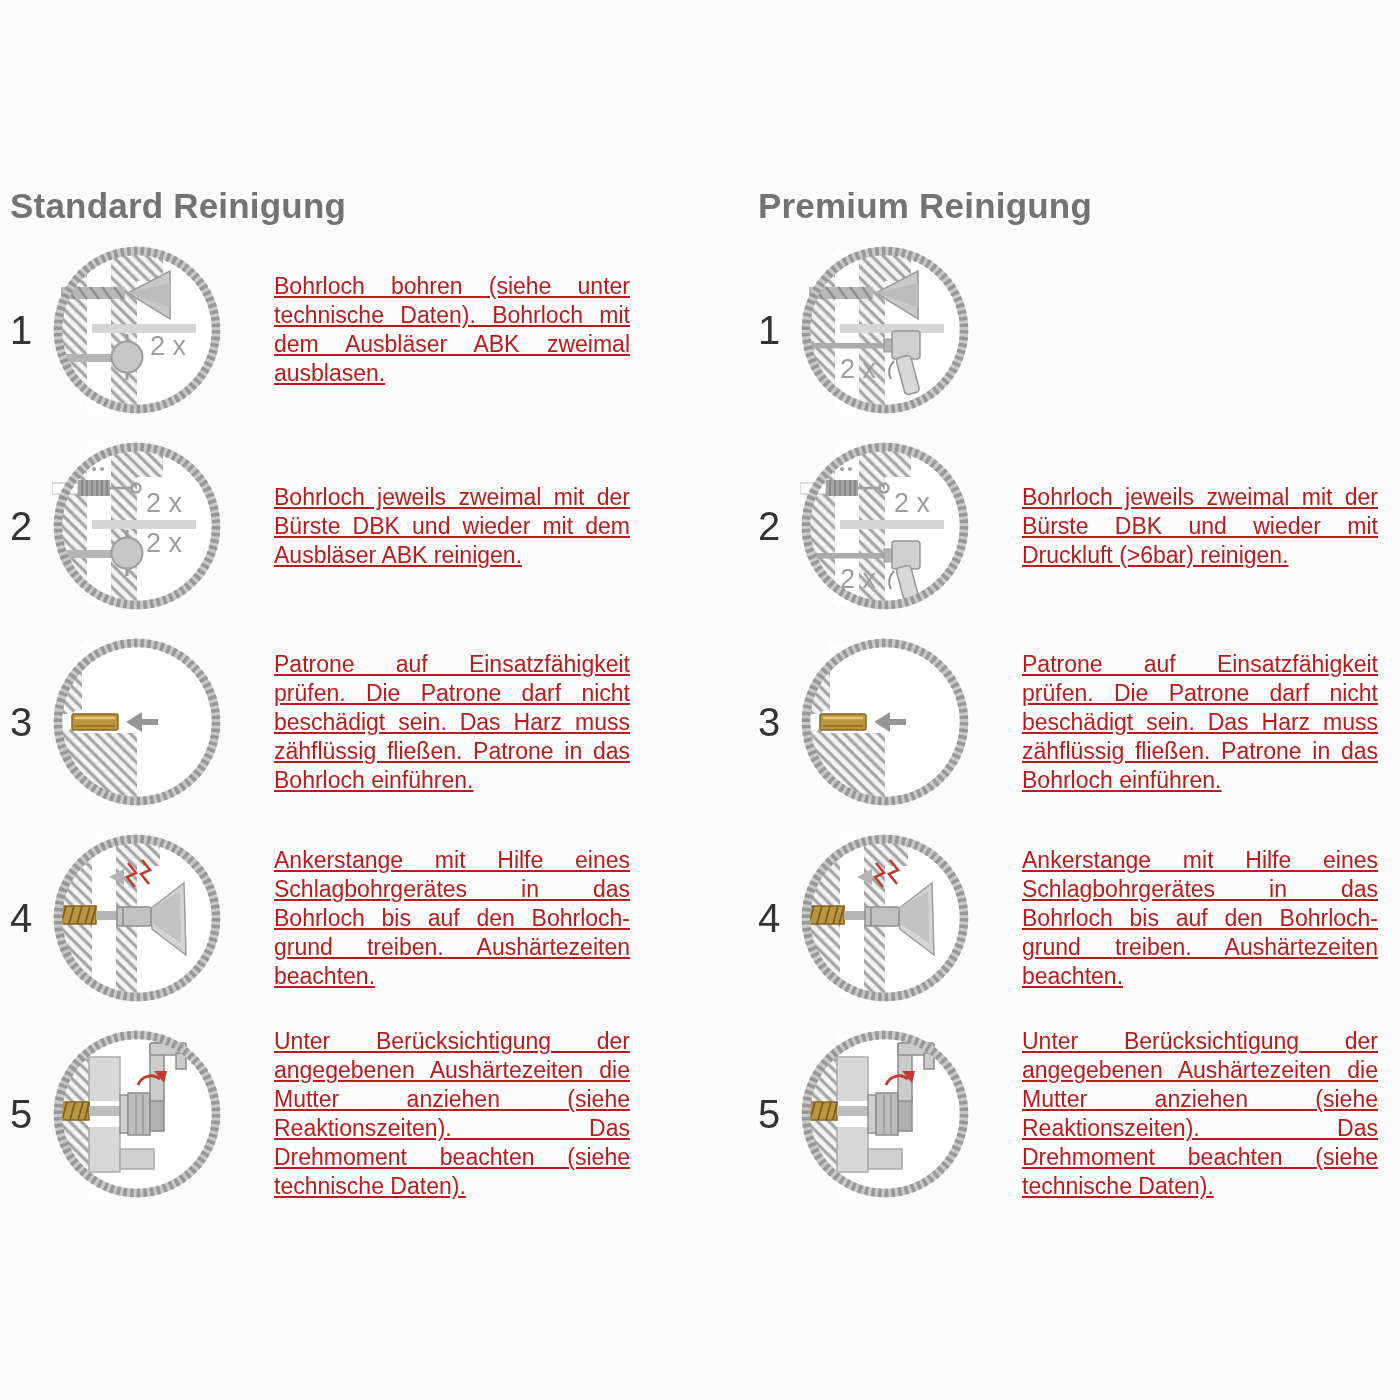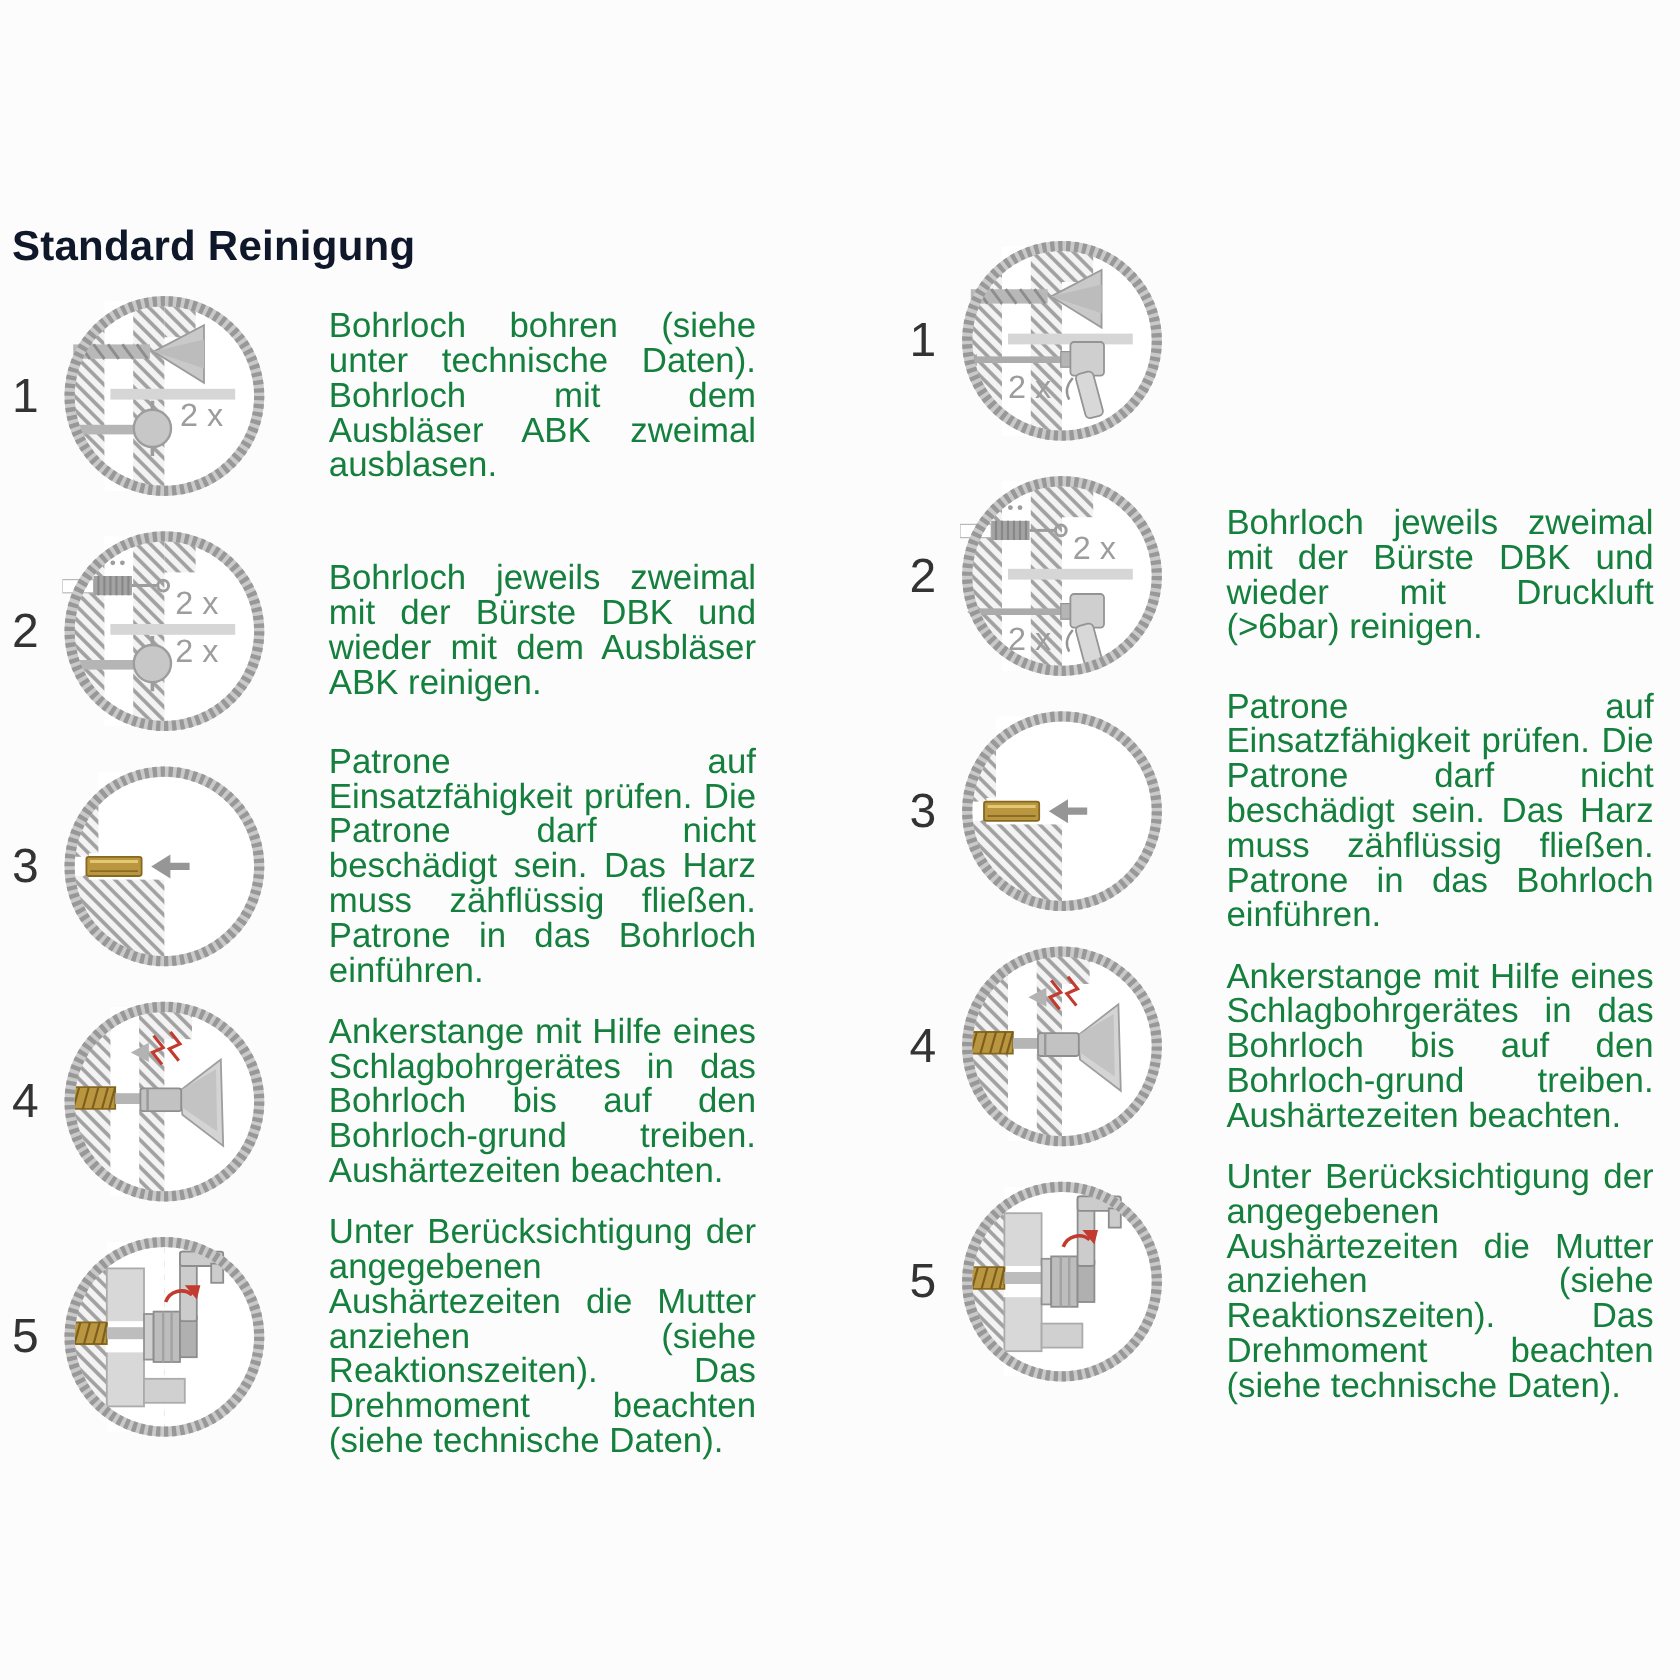--- a/index.html
+++ b/index.html
@@ -28,21 +28,21 @@
     width: 700px;
     box-sizing: border-box;
   }
   .col.left  { padding-left: 10px; }
   .col.right { padding-left: 58px; }
   h1.title {
     margin: 0 0 6px 0;
     font-size: 35px;
     line-height: 40px;
     font-weight: 700;
-    color: #0f172a;
+    color: #737373;
     letter-spacing: 0.2px;
   }
   .step {
     display: flex;
     align-items: center;
     height: 196px;
   }
   .num {
     width: 42px;
     flex: 0 0 42px;
@@ -52,25 +52,26 @@
   .ill {
     width: 170px;
     height: 190px;
     flex: 0 0 170px;
     display: block;
   }
   .txt {
     width: 356px;
     flex: 0 0 356px;
     margin: 0 0 0 52px;
-    font-size: 29px;
+    font-size: 23px;
     line-height: 29px;
-    color: #15803d;
+    color: #b91c1c;
     text-align: justify;
     text-align-last: left;
+    text-decoration: underline;
   }
   .lbl {
     font-family: "Liberation Sans", "DejaVu Sans", sans-serif;
     font-size: 27px;
     fill: #9d9d9d;
   }
   .defs { position: absolute; width: 0; height: 0; }
 </style>
 </head>
 <body>
@@ -248,20 +249,21 @@
         <svg class="ill" viewBox="0 0 170 190">
           <use href="#disc"></use>
             <use href="#tighten"></use>
             <use href="#ring"></use>
         </svg>
         <p class="txt">Unter Berücksichtigung der angegebenen Aushärtezeiten die Mutter anziehen (siehe Reaktionszeiten). Das Drehmoment beachten (siehe technische Daten).</p>
       </div>
     </div>
 
     <div class="col right">
+      <h1 class="title">Premium Reinigung</h1>
 
       <div class="step">
         <div class="num">1</div>
         <svg class="ill" viewBox="0 0 170 190">
           <use href="#disc"></use>
             <use href="#topblock"></use>
             <use href="#channel"></use>
           <use href="#drillcone"></use>
             <use href="#midbar"></use>
             <use href="#airgun"></use>

